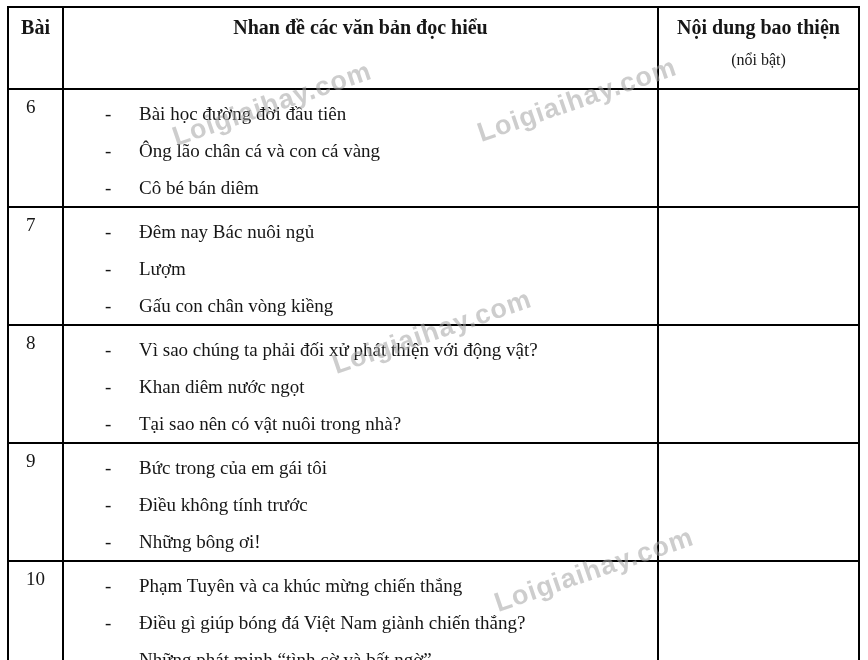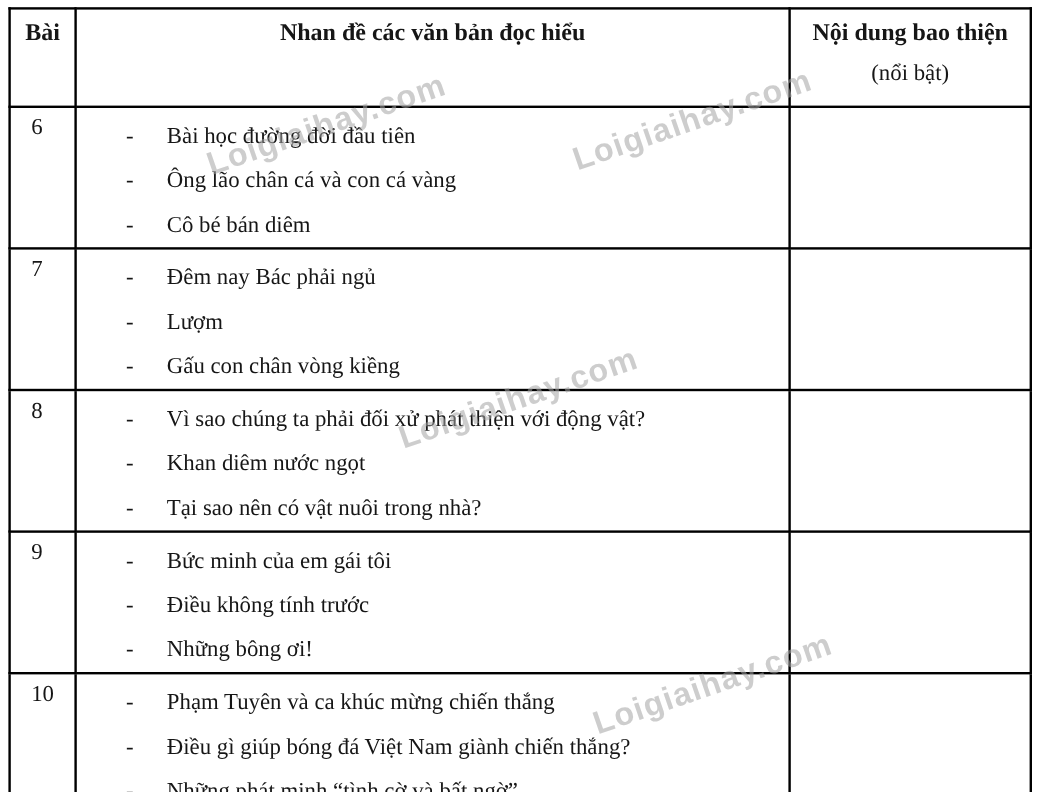--- a/index.html
+++ b/index.html
@@ -38,21 +38,21 @@
   .doc-table thead th {
     height: 72px;
     font-weight: bold;
     font-size: 20px;
     text-align: center;
     padding-top: 8px;
   }
   .hdr-line2 {
     display: block;
     font-weight: normal;
-    font-size: 19px;
+    font-size: 16px;
     margin-top: 12px;
   }
   .doc-table tbody tr { height: 114px; }
   td.bai-cell {
     font-size: 19px;
     padding: 6px 0 0 17px;
     text-align: left;
   }
   td.titles-cell { padding-top: 5px; }
   .title-item {
@@ -126,21 +126,21 @@
               <span class="txt">Cô bé bán diêm</span>
             </div>
         </td>
         <td class="content-cell"></td>
       </tr>
       <tr>
         <td class="bai-cell">7</td>
         <td class="titles-cell">
           <div class="title-item">
               <span class="dash">-</span>
-              <span class="txt">Đêm nay Bác phải ngủ</span>
+              <span class="txt">Đêm nay Bác nuôi ngủ</span>
             </div>
           <div class="title-item">
               <span class="dash">-</span>
               <span class="txt">Lượm</span>
             </div>
           <div class="title-item">
               <span class="dash">-</span>
               <span class="txt">Gấu con chân vòng kiềng</span>
             </div>
         </td>
@@ -162,21 +162,21 @@
               <span class="txt">Tại sao nên có vật nuôi trong nhà?</span>
             </div>
         </td>
         <td class="content-cell"></td>
       </tr>
       <tr>
         <td class="bai-cell">9</td>
         <td class="titles-cell">
           <div class="title-item">
               <span class="dash">-</span>
-              <span class="txt">Bức minh của em gái tôi</span>
+              <span class="txt">Bức trong của em gái tôi</span>
             </div>
           <div class="title-item">
               <span class="dash">-</span>
               <span class="txt">Điều không tính trước</span>
             </div>
           <div class="title-item">
               <span class="dash">-</span>
               <span class="txt">Những bông ơi!</span>
             </div>
         </td>

